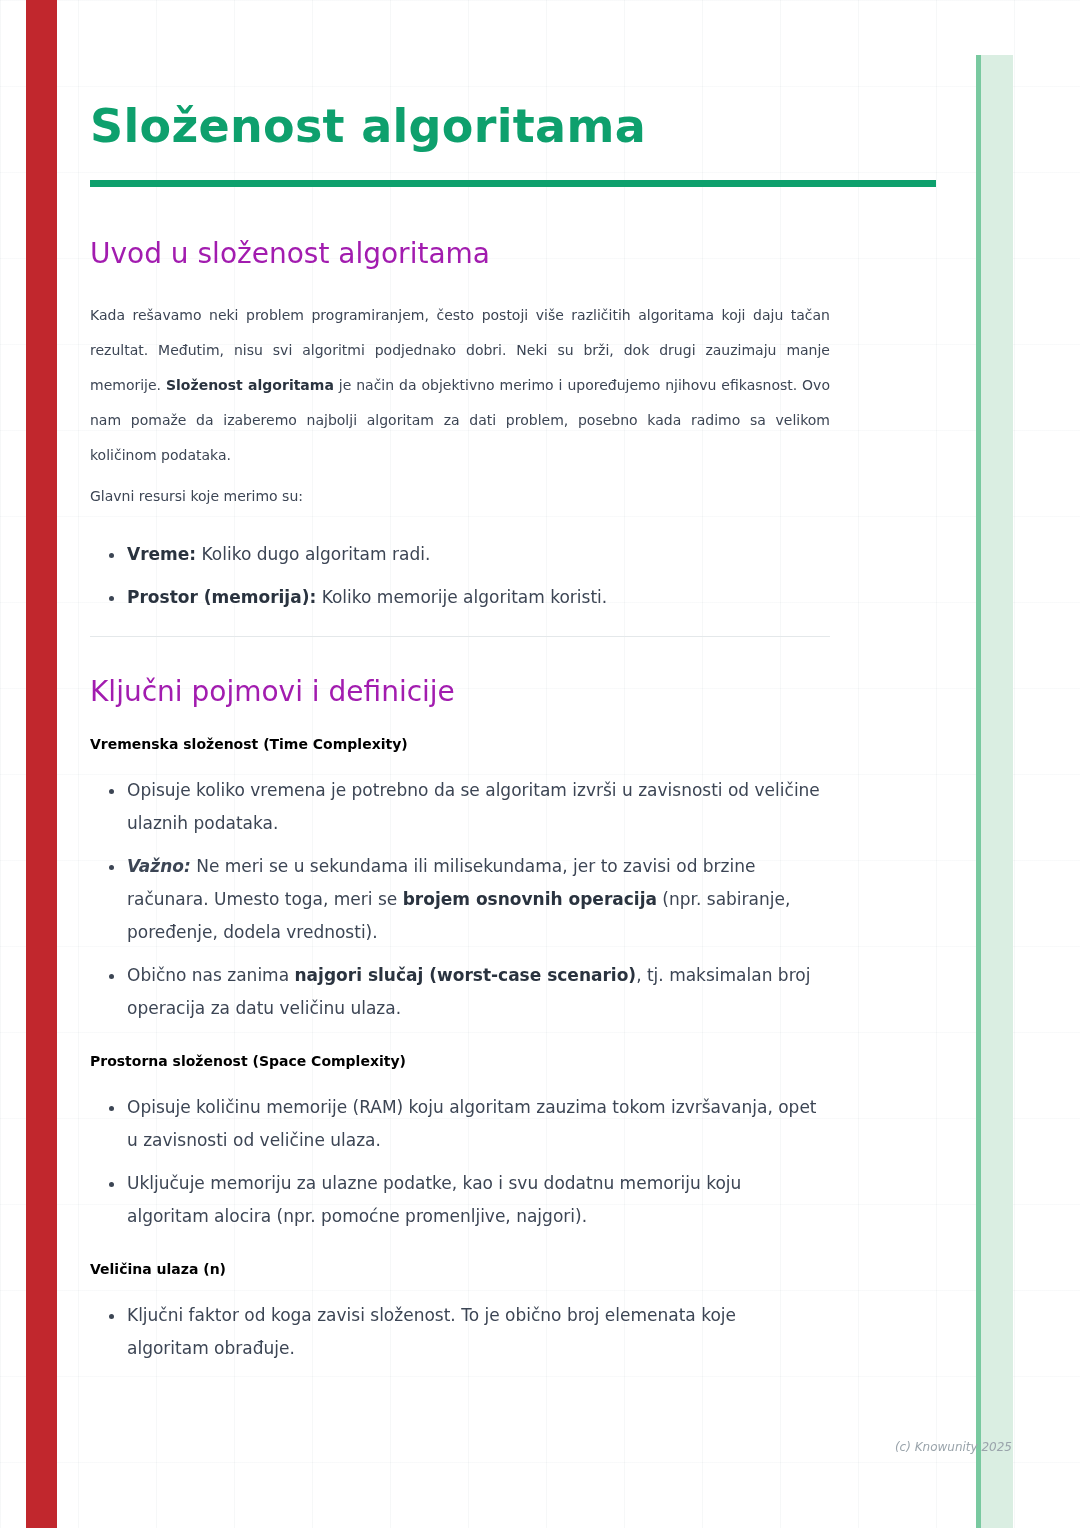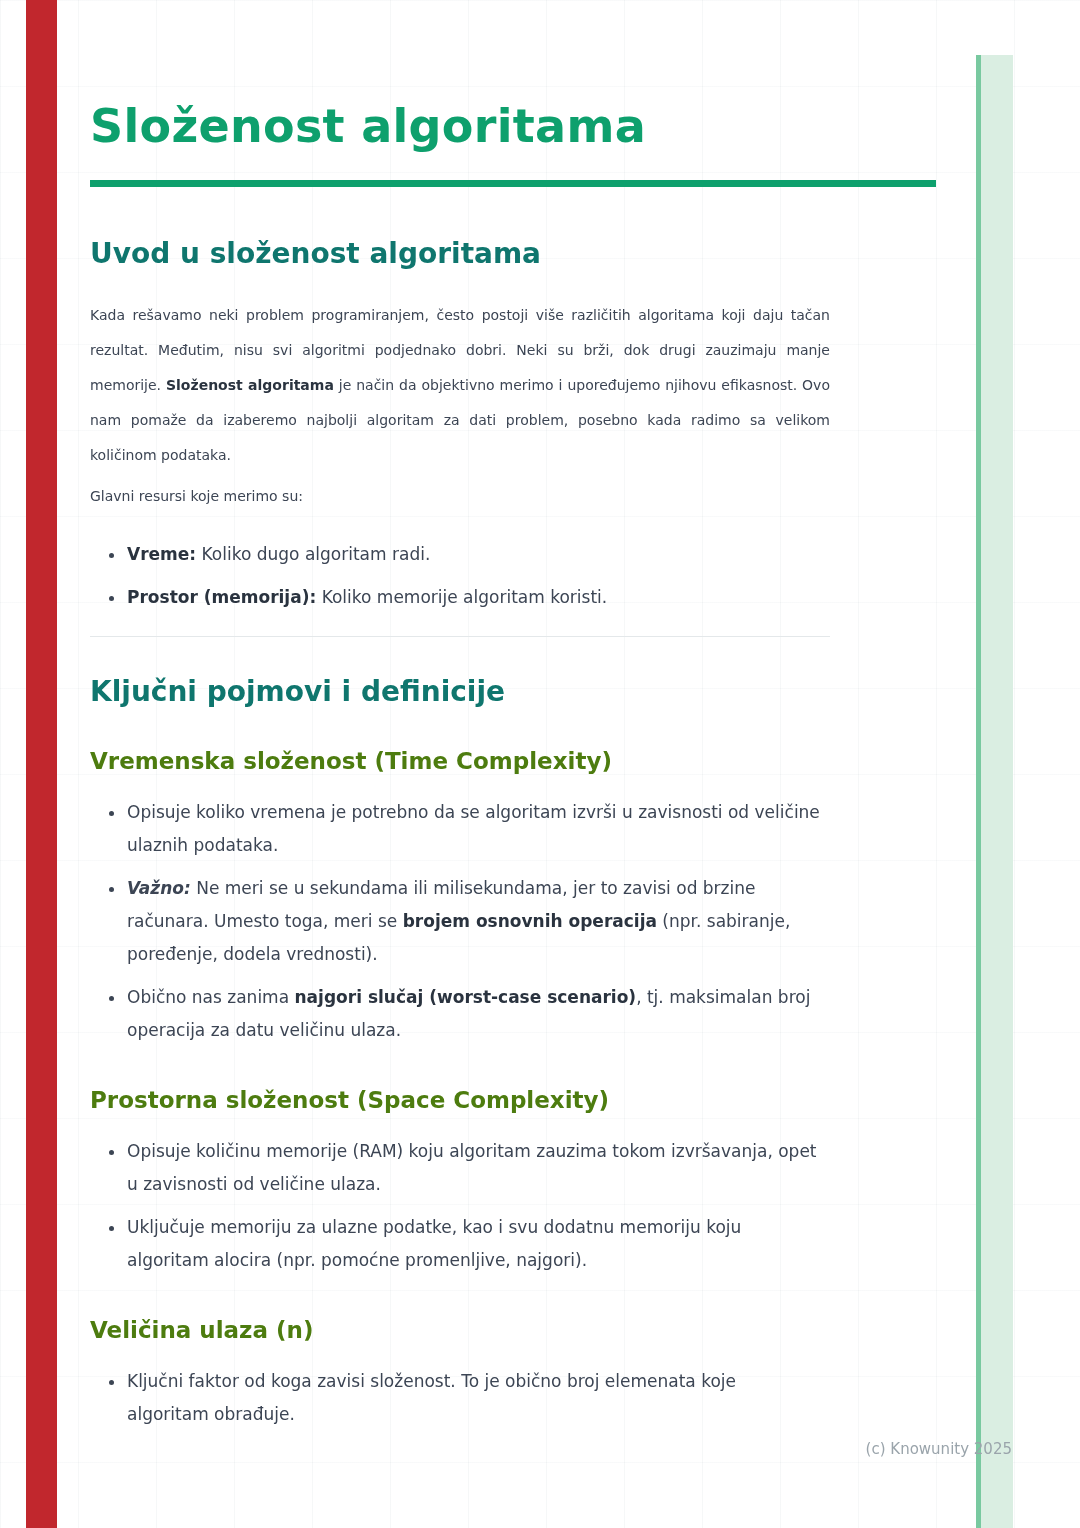--- a/index.html
+++ b/index.html
@@ -28,44 +28,44 @@
   }
   .page { position:absolute; left:90px; top:13px; width:846px; }
 
   .title {
     margin-top:86px;
     font-size:46px; line-height:1.2; font-weight:700;
     color:#0ea06d; letter-spacing:0.3px;
   }
   .rule { margin-top:26px; height:7px; width:846px; background:#0ea06d; border:none; }
 
-  .h2 { font-size:28px; font-weight:700; color:#0f766e; }
+  .h2 { font-size:28px; font-weight:400; color:#a21caf; }
   .h2-first  { margin-top:50px; }
   .h2-second { margin-top:38px; }
 
   .para { width:740px; font-size:14px; line-height:35px; }
   .justify { text-align:justify; }
   .p1 { margin-top:28px; }
   .p2 { margin-top:6px; }
 
   .bullets { margin:24px 0 0 0; padding-left:35px; width:730px; list-style:disc outside; }
   .bullets li { line-height:33px; margin-bottom:10px; font-size:17px; padding-left:2px; }
   .bullets li::marker { color:#3c4554; font-size:15px; }
 
   strong { color:#2a333f; font-weight:700; }
   em { font-style:italic;font-weight:bold; }
 
   .divider { margin-top:22px; width:740px; border:none; border-top:1px solid #e4e8ea; }
 
-  .h3 { margin-top:40px; font-size:23px; font-weight:700; color:#4d7c0f; }
+  .h3 { margin-top:28px; font-size:14px; font-weight:700; color:#000000; }
   .group { margin-top:22px; }
 
   .footer {
     position:absolute; top:1440px; right:68px;
-    font-size:15px; color:#9aa4ab;
+    font-size:12px; color:#9aa4ab;font-style:italic;
   }
 </style>
 </head>
 <body>
 
 <div class="grid"></div>
 <div class="red-stripe"></div>
 <div class="green-band"></div>
 
 <main class="page">

